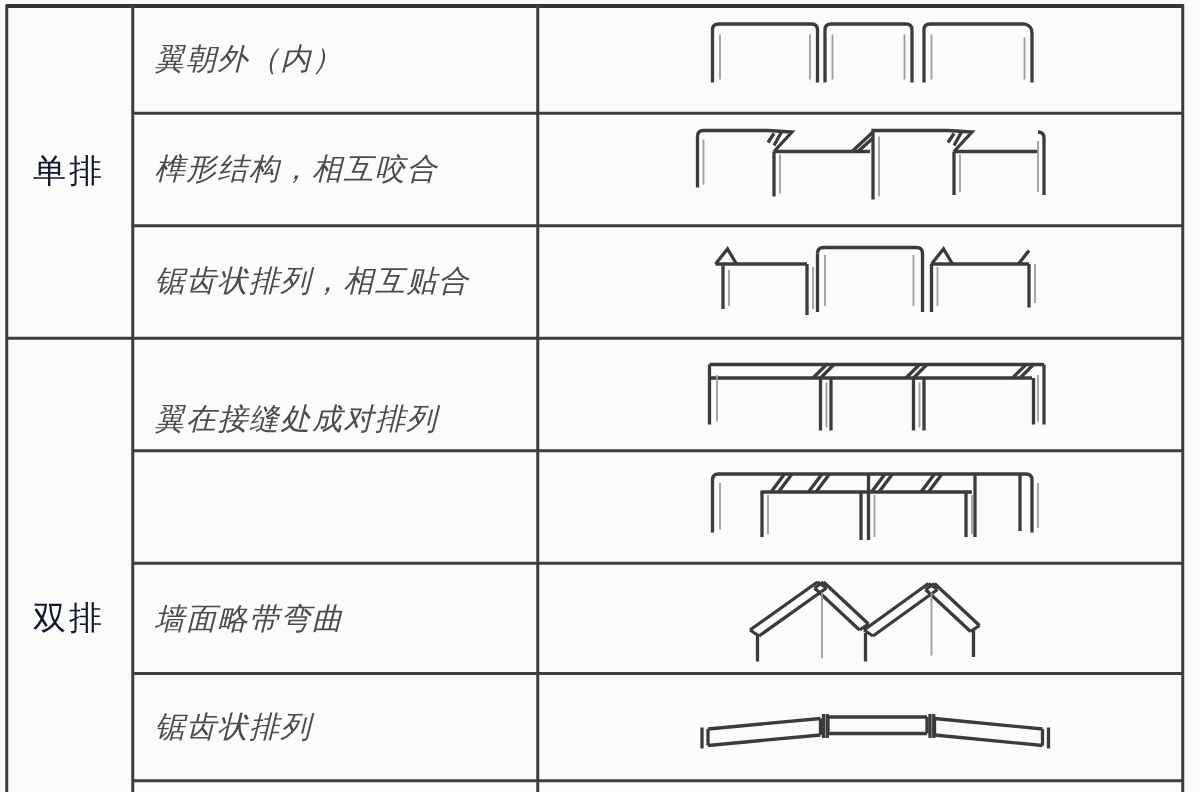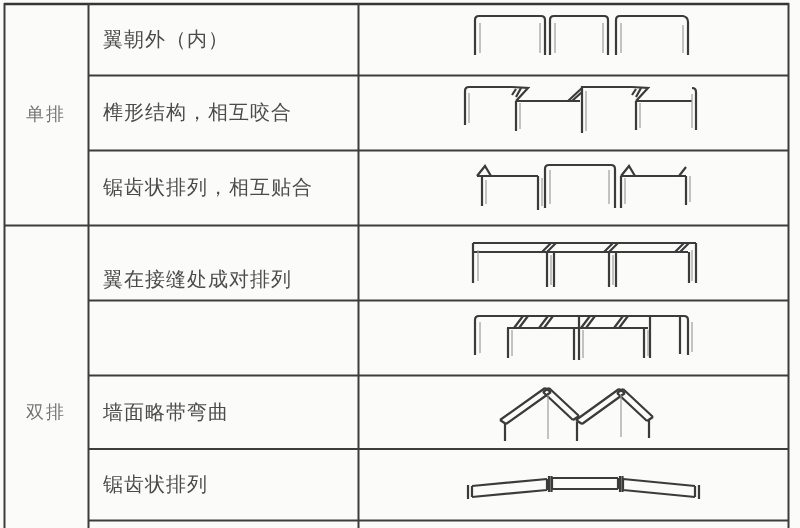--- a/index.html
+++ b/index.html
@@ -10,28 +10,29 @@
     overflow:hidden;
     font-family:"Liberation Serif","DejaVu Serif",serif;
   }
   svg{position:absolute;left:0;top:0;display:block;}
   .gridlines{width:800px;height:528px;}
   .g{stroke:#3d3d3d;stroke-width:2;fill:none;}
   .g-top{stroke:#353535;stroke-width:2.6;}
   .group-label{
     position:absolute;left:4px;width:84px;
     display:flex;align-items:center;justify-content:center;
-    color:#737373;font-size:18px;letter-spacing:2px;
+    color:#0f172a;font-size:22px;letter-spacing:2px;
   }
   .desc{
     position:absolute;left:88px;width:270px;
     display:flex;align-items:center;
     padding-left:15px;box-sizing:border-box;
     color:#4b4b4b;font-size:20px;letter-spacing:1px;
     white-space:nowrap;
+    font-style:italic;
   }
   .diagram{left:358px;width:432px;}
   .m{stroke:#3b3b3b;stroke-width:2.2;fill:none;stroke-linecap:butt;stroke-linejoin:miter;}
   .e{stroke:#9d9d9d;stroke-width:1.2;fill:none;}
 </style>
 </head>
 <body>
 
 <div class="screen">
 

